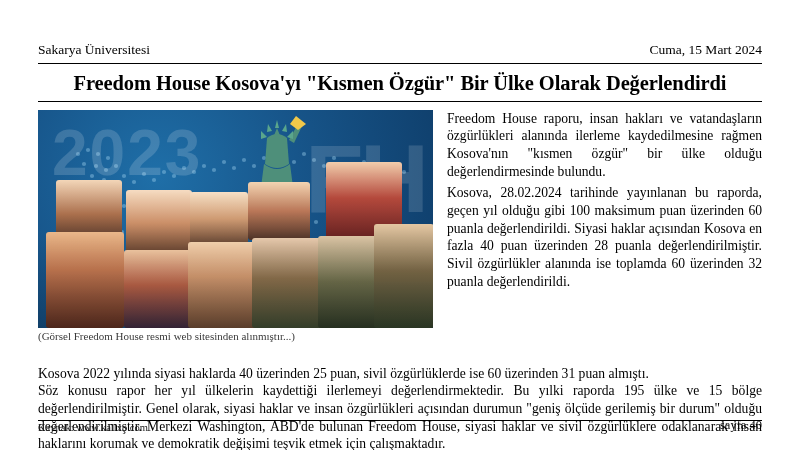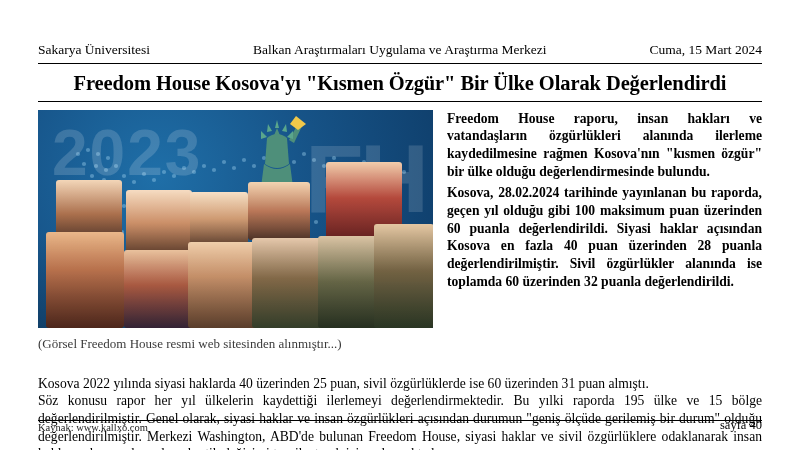--- a/index.html
+++ b/index.html
@@ -65,33 +65,32 @@
     display: flex;
     align-items: flex-start;
   }
   .col-left {
     width: 395px;
     flex: 0 0 395px;
   }
   .col-right {
     flex: 1;
     padding-left: 14px;
-    font-weight: bold;
   }
   .figure {
     width: 395px;
     height: 218px;
     position: relative;
     overflow: hidden;
     background: #0d3a68;
   }
   .fig-caption {
-    font-size: 13px;
+    font-size: 11px;
     color: #3a3a3a;
-    padding-top: 8px;
+    padding-top: 2px;
     font-family: "Liberation Serif", serif;
   }
   .para {
     font-size: 13.6px;
     line-height: 1.30;
     text-align: justify;
     text-justify: inter-word;
     margin: 0 0 4px 0;
     hyphens: none;
   }
@@ -202,21 +201,20 @@
     background: linear-gradient(180deg, rgba(0,0,0,0) 55%, rgba(0,0,0,.18) 100%);
   }
 </style>
 </head>
 <body>
 
 <div class="page">
 
   <div class="masthead">
     <div class="m-left">Sakarya Üniversitesi</div>
-    <div class="m-center">Balkan Araştırmaları Uygulama ve Araştırma Merkezi</div>
     <div class="m-right">Cuma, 15 Mart 2024</div>
   </div>
   <div class="rule-top"></div>
 
   <div class="headline">Freedom House Kosova'yı "Kısmen Özgür" Bir Ülke Olarak Değerlendirdi</div>
   <div class="rule-head"></div>
 
   <div class="content">
 
     <div class="col-left">

